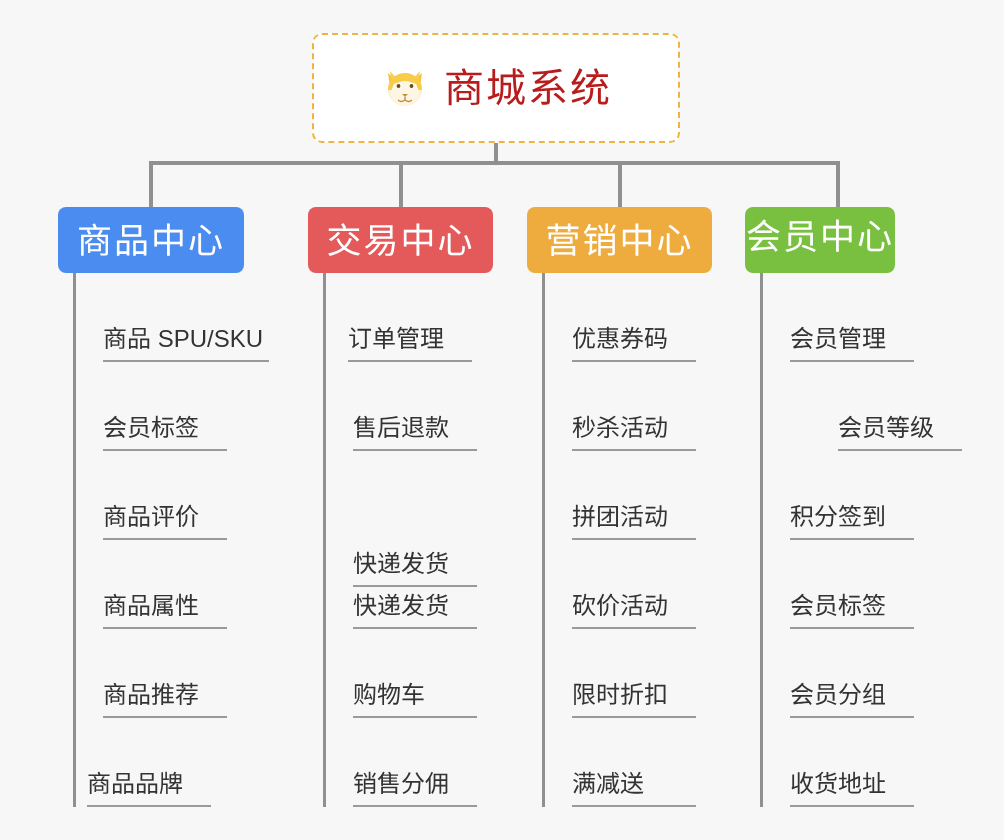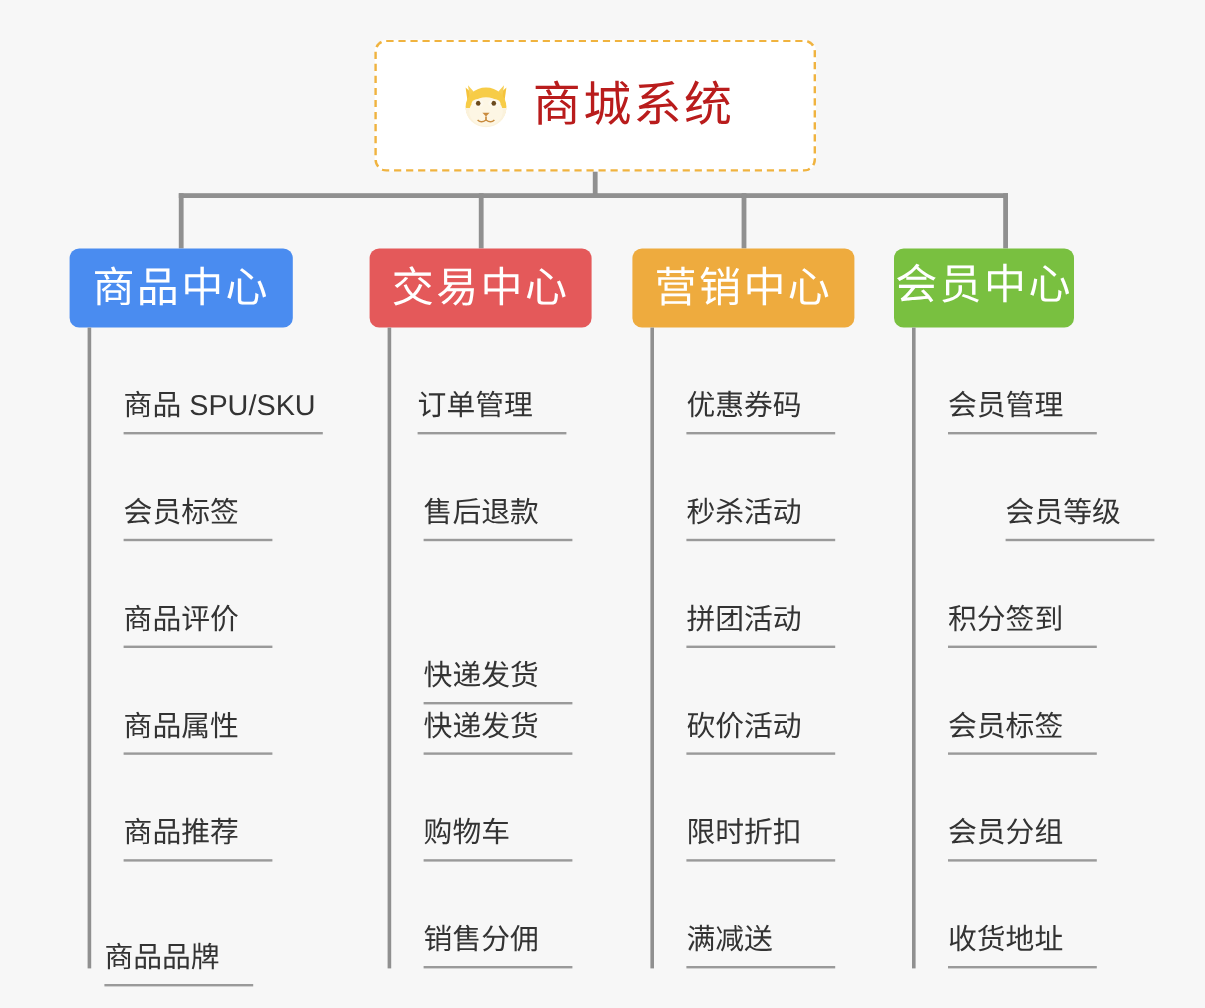--- a/index.html
+++ b/index.html
@@ -165,21 +165,21 @@
         </div>
         <div class="leaf-item" style="top: 178px;">
           <span class="leaf-text">商品评价</span>
         </div>
         <div class="leaf-item" style="top: 267px;">
           <span class="leaf-text">商品属性</span>
         </div>
         <div class="leaf-item" style="top: 356px;">
           <span class="leaf-text">商品推荐</span>
         </div>
-        <div class="leaf-item" style="top: 460px; padding-left: 14px;">
+        <div class="leaf-item" style="top: 445px; padding-left: 14px;">
           <span class="leaf-text">商品品牌</span>
         </div>
       </div>
       <div class="category" style="left: 308px; width: 185px; background: rgb(228, 89, 90);">
         <span class="category-label">交易中心</span>
       </div>
       <div class="leaf-column" style="left: 323px;">
         <div class="leaf-spine" style="height: 534px; background: rgb(144, 144, 144);"></div>
         <div class="leaf-item" style="top: 0px; padding-left: 25px;">
           <span class="leaf-text">订单管理</span>

